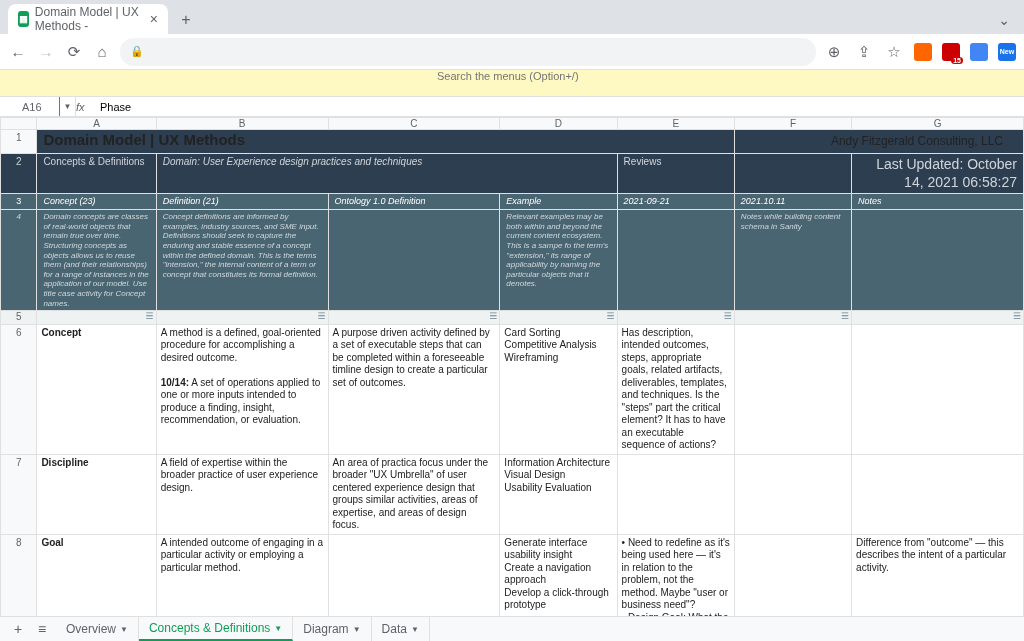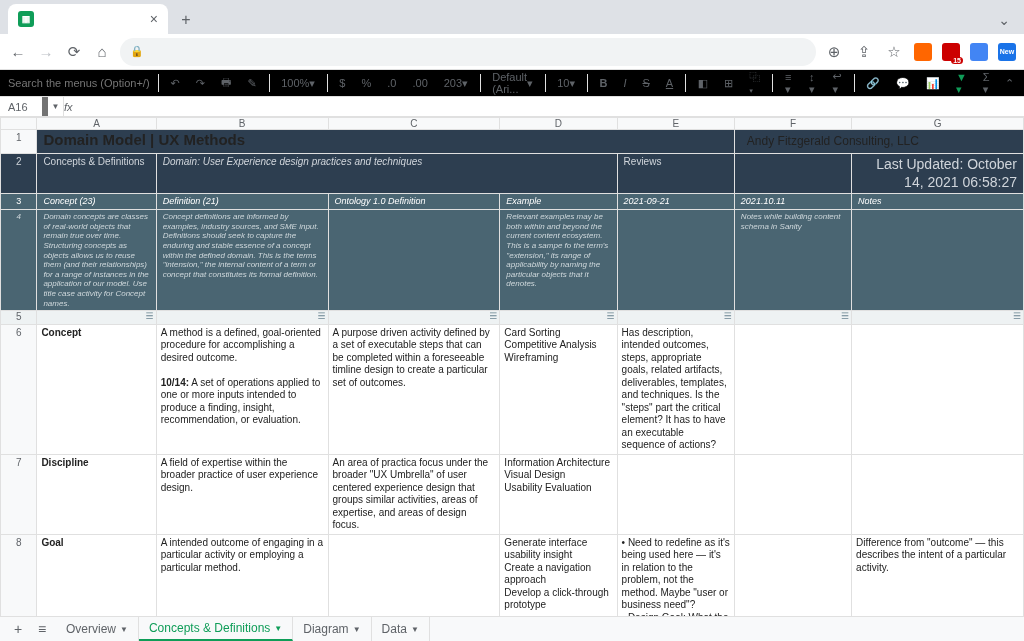--- a/index.html
+++ b/index.html
@@ -15,45 +15,45 @@
 
 .addr-bar { background: #fff; height: 36px; display: flex; align-items: center; padding: 0 8px; gap: 8px; border-bottom: 1px solid #e0e0e0; }
 .nav-icon { width: 20px; height: 20px; display: flex; align-items: center; justify-content: center; color: #5f6368; font-size: 15px; }
 .nav-icon.disabled { color: #bdc1c6; }
 .url-field { flex: 1; background: #f1f3f4; border-radius: 14px; height: 28px; display: flex; align-items: center; padding: 0 10px; font-size: 13px; color: #202124; gap: 6px; }
 .url-field .lock { color: #5f6368; font-size: 11px; }
 .ext-icons { display: flex; gap: 10px; align-items: center; }
 .ext-icon { width: 18px; height: 18px; border-radius: 3px; display: flex; align-items: center; justify-content: center; font-size: 10px; font-weight: bold; color: #fff; }
 
 
-.sheets-bar { background: #000000; height: 27px; display: flex; align-items: center; padding: 0 8px; gap: 8px; border-bottom: 1px solid #e0e0e0; font-size: 11px; color: #5f6368; }
+.sheets-bar { background: #fef9c3; height: 27px; display: flex; align-items: center; padding: 0 8px; gap: 8px; border-bottom: 1px solid #e0e0e0; font-size: 11px; color: #5f6368; flex-direction: column; }
 .menu-search { border: none; background: transparent; font-size: 11px; color: #5f6368; width: 150px; outline: none; }
 .tb-sep { width: 1px; height: 18px; background: #e0e0e0; }
 .tb-btn { padding: 2px 4px; cursor: pointer; display: flex; align-items: center; }
 .more-btn { width: 24px; height: 24px; display: flex; align-items: center; justify-content: center; margin-left: auto; }
 
 
 .fx-bar { background: #fff; height: 20px; display: flex; align-items: center; border-bottom: 1px solid #e0e0e0; font-size: 11px; }
-.name-box { width: 48px; padding: 0 8px; color: #5f6368; border-right: 6px solid #737373; height: 100%; display: flex; align-items: center; }
+.name-box { width: 60px; padding: 0 22px; color: #5f6368; border-right: 1px solid #737373; height: 100%; display: flex; align-items: center; }
 .name-dd { width: 16px; text-align: center; color: #5f6368; border-right: 1px solid #e0e0e0; height: 100%; display: flex; align-items: center; justify-content: center; font-size: 8px; }
 .fx-label { width: 20px; font-style: italic; color: #5f6368; }
 .fx-input { flex: 1; border: none; outline: none; font-size: 11px; padding: 0 4px; }
 
 
 .grid-wrap { position: relative; height: 499px; overflow: hidden; background: #fff; }
 table { border-collapse: collapse; width: 100%; table-layout: fixed; }
 th.colhdr, td.rowhdr { background: #f8f9fa; color: #5f6368; font-weight: normal; font-size: 10px; border: 1px solid #e0e0e0; text-align: center; position: sticky; }
 th.corner { width: 36px; height: 12px; background: #f8f9fa; border: 1px solid #e0e0e0; }
 th.colhdr { height: 12px; }
 td.rowhdr { width: 36px; }
 td { border: 1px solid #e0e0e0; padding: 2px 4px; vertical-align: top; font-size: 10px; color: #222; line-height: 1.25; overflow: hidden; }
 
 .r-title { background: #2d3e50; color: #fff; }
 .r-title td:nth-child(2) { font-size: 15px; font-weight: bold; padding: 1px 6px; }
-.r-title .right-title { font-size: 12px; padding: 4px 12px; }
+.r-title .right-title { text-align: right; font-size: 12px; padding: 4px 20px; }
 .r-sub td { background: #2d3e50; color: #d0d5db; font-size: 10px; padding: 2px 6px; }
 .r-sub .italic { font-style: italic; }
 .r-sub .upd { text-align: right; font-size: 14px; }
 .r-hdr td { background: #4a6572; color: #fff; font-size: 9px; font-style: italic; padding: 2px 6px; position: relative; }
 .r-hdr td:first-child { font-style: normal; }
 .r-notes td { background: #4a6572; color: #cfd8dc; font-size: 8px; font-style: italic; padding: 2px 6px; line-height: 1.2; }
 .r-filter td { background: #eef2f3; height: 10px; position: relative; padding: 0; }
 .filter-icon { position: absolute; right: 2px; top: 0; color: #6b8592; font-size: 9px; }
 
 .bold { font-weight: bold; }
@@ -71,20 +71,21 @@
 .sheet-tab.active { color: #0f9d58; border-bottom: 2px solid #0f9d58; font-weight: 500; }
 .sheet-tab .dd { font-size: 8px; }
 .add-sheet, .all-sheets { width: 20px; text-align: center; color: #5f6368; font-size: 14px; }
 </style>
 </head>
 <body>
 
 <div class="browser-top">
   <div class="tab">
     <span class="favicon">▦</span>
+    <span>Domain Model | UX Methods -</span>
     <span class="close">×</span>
   </div>
   <div class="newtab">+</div>
   <div class="win-controls">⌄</div>
 </div>
 
 <div class="addr-bar">
   <span class="nav-icon">←</span>
   <span class="nav-icon disabled">→</span>
   <span class="nav-icon">⟳</span>
@@ -144,20 +145,21 @@
   <span class="tb-btn">📊</span>
   <span class="tb-btn" style="color:#0f9d58">▼ ▾</span>
   <span class="tb-btn">Σ ▾</span>
   <span class="more-btn">⌃</span>
 </div>
 
 <div class="fx-bar">
   <div class="name-box">A16</div>
   <div class="name-dd">▼</div>
   <div class="fx-label">fx</div>
+  <input class="fx-input" value="Phase" style="">
 </div>
 
 <div class="grid-wrap">
 <table>
   <colgroup>
     <col style="width:36px">
         <col class="colA">
         <col class="colB">
         <col class="colC">
         <col class="colD">

